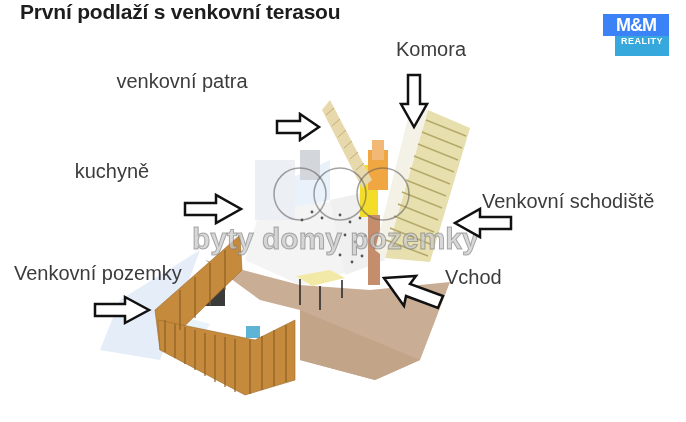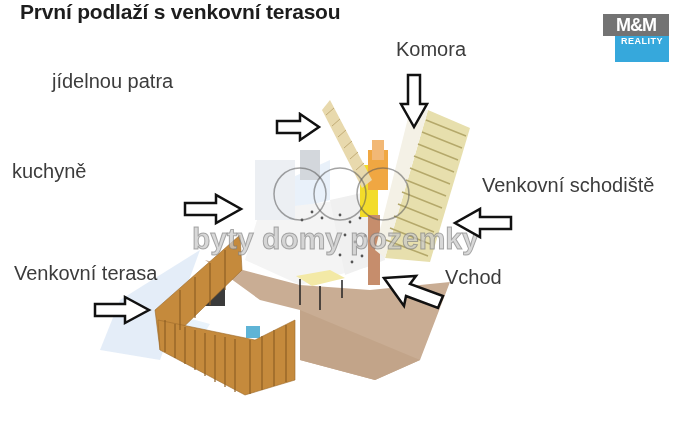--- a/index.html
+++ b/index.html
@@ -1,21 +1,21 @@
 <!DOCTYPE html>
 <html><head>
 <meta charset="utf-8">
 <style>
   html,body{margin:0;padding:0;background:#ffffff;}
   body{width:686px;height:422px;position:relative;overflow:hidden;font-family:"Liberation Sans",sans-serif;}
   .title{position:absolute;left:20px;top:0;font-size:21px;font-weight:bold;color:#1d1d1d;letter-spacing:-0.2px;white-space:nowrap;}
   .logo{position:absolute;left:603px;top:14px;width:66px;height:32px;}
-  .logo .top{height:22px;background:#737373;color:#fff;font-weight:bold;font-size:18px;text-align:center;line-height:22px;letter-spacing:-1px;}
-  .logo .bot{height:26px;background:#36a8dc;color:#fff;font-weight:bold;font-size:9px;text-align:center;line-height:10px;letter-spacing:0.5px;margin-left:12px;}
-  .lbl{position:absolute;font-size:20px;color:#3c3c3c;line-height:30px;white-space:nowrap;}
+  .logo .top{height:22px;background:#3b82f6;color:#fff;font-weight:bold;font-size:18px;text-align:center;line-height:22px;letter-spacing:-1px;}
+  .logo .bot{height:20px;background:#36a8dc;color:#fff;font-weight:bold;font-size:9px;text-align:center;line-height:10px;letter-spacing:0.5px;margin-left:12px;}
+  .lbl{position:absolute;font-size:20px;color:#3c3c3c;text-align:center;line-height:30px;white-space:nowrap;}
   .arrow{position:absolute;}
   .scene{position:absolute;left:0;top:0;width:686px;height:422px;}
   .watermark{position:absolute;left:192px;top:222px;font-size:30px;font-weight:bold;color:rgba(200,200,200,0.7);-webkit-text-stroke:1px rgba(120,120,120,0.6);letter-spacing:0px;white-space:nowrap;}
 </style>
 </head>
 <body>
 
 <div class="title">První podlaží s venkovní terasou</div>
 
 <div class="logo">
@@ -121,32 +121,32 @@
   <g fill="none" stroke="rgba(90,90,90,0.55)" stroke-width="1.5">
     <circle cx="300" cy="194" r="26"></circle>
       <circle cx="340" cy="194" r="26"></circle>
       <circle cx="383" cy="194" r="26"></circle>
   </g>
 </svg>
 
 <div class="watermark">byty domy pozemky</div>
 
 <div class="lbl" style="left:52px;top:66px;width:260px;">
-  <div>jídelnou patra</div>
+  <div>venkovní patra</div>
 </div>
 
 <div class="lbl" style="left:12px;top:156px;width:200px;">
   <div>kuchyně</div>
 </div>
 
 <div class="lbl" style="left:396px;top:34px;">Komora</div>
 
-<div class="lbl" style="left:482px;top:170px;">Venkovní schodiště</div>
+<div class="lbl" style="left:482px;top:186px;">Venkovní schodiště</div>
 
-<div class="lbl" style="left:14px;top:258px;">Venkovní terasa</div>
+<div class="lbl" style="left:14px;top:258px;">Venkovní pozemky</div>
 
 <div class="lbl" style="left:445px;top:262px;">Vchod</div>
 
 <svg class="arrow" style="left:274px;top:112px;" width="48" height="30" viewBox="0 0 48 30">
   <polygon points="3,9 26,9 26,2 45,15 26,28 26,21 3,21" fill="#fff" stroke="#111" stroke-width="2.5"></polygon>
 </svg>
 <svg class="arrow" style="left:182px;top:192px;" width="62" height="34" viewBox="0 0 62 34">
   <polygon points="3,11 34,11 34,3 59,17 34,31 34,23 3,23" fill="#fff" stroke="#111" stroke-width="2.5"></polygon>
 </svg>
 <svg class="arrow" style="left:92px;top:294px;" width="60" height="32" viewBox="0 0 60 32">

